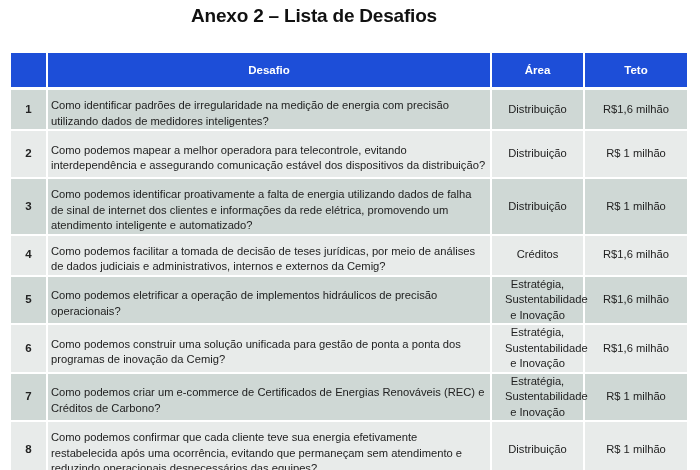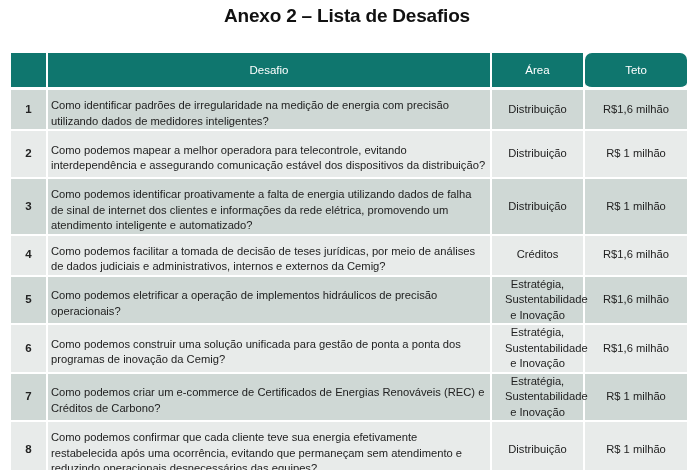--- a/index.html
+++ b/index.html
@@ -3,40 +3,39 @@
 <meta charset="utf-8">
 <style>
   * { box-sizing: border-box; margin: 0; padding: 0; }
   html, body { width: 700px; height: 470px; background: #ffffff; overflow: hidden; }
   body { font-family: "Liberation Sans", "DejaVu Sans", sans-serif; color: #1f1f1f; position: relative; }
 
   .title {
     position: absolute; left: 0; top: 5px; width: 628px;
     text-align: center; font-weight: bold; font-size: 19px; color: #111;
     letter-spacing: -0.2px;
-    margin-left: 33px;
   }
 
   table.challenges {
     position: absolute; left: 11px; top: 53px; width: 676px;
     border-collapse: separate; border-spacing: 0;
     table-layout: fixed;
   }
   table.challenges col.c-num { width: 37px; }
   table.challenges col.c-desc { width: 444px; }
   table.challenges col.c-area { width: 93px; }
   table.challenges col.c-teto { width: 102px; }
 
   thead th {
-    background: #0f766e; color: #ffffff; font-weight: normal; font-size: 11.5px;
+    background: #1d4ed8; color: #ffffff; font-weight: bold; font-size: 11.5px;
     height: 37px; text-align: center; vertical-align: middle;
     border-right: 2px solid #ffffff;
     border-bottom: 3px solid #ffffff;
   }
-  thead th:last-child { border-right: none; border-radius: 7px; }
+  thead th:last-child { border-right: none; }
 
   tbody td {
     font-size: 11.2px; line-height: 15.5px; vertical-align: middle;
     border-right: 2px solid #ffffff;
     border-bottom: 2px solid #ffffff;
   }
   tbody td:last-child { border-right: none; text-align: center; }
   tbody tr.odd td { background: #cfd8d5; }
   tbody tr.even td { background: #e8ebea; }
 

